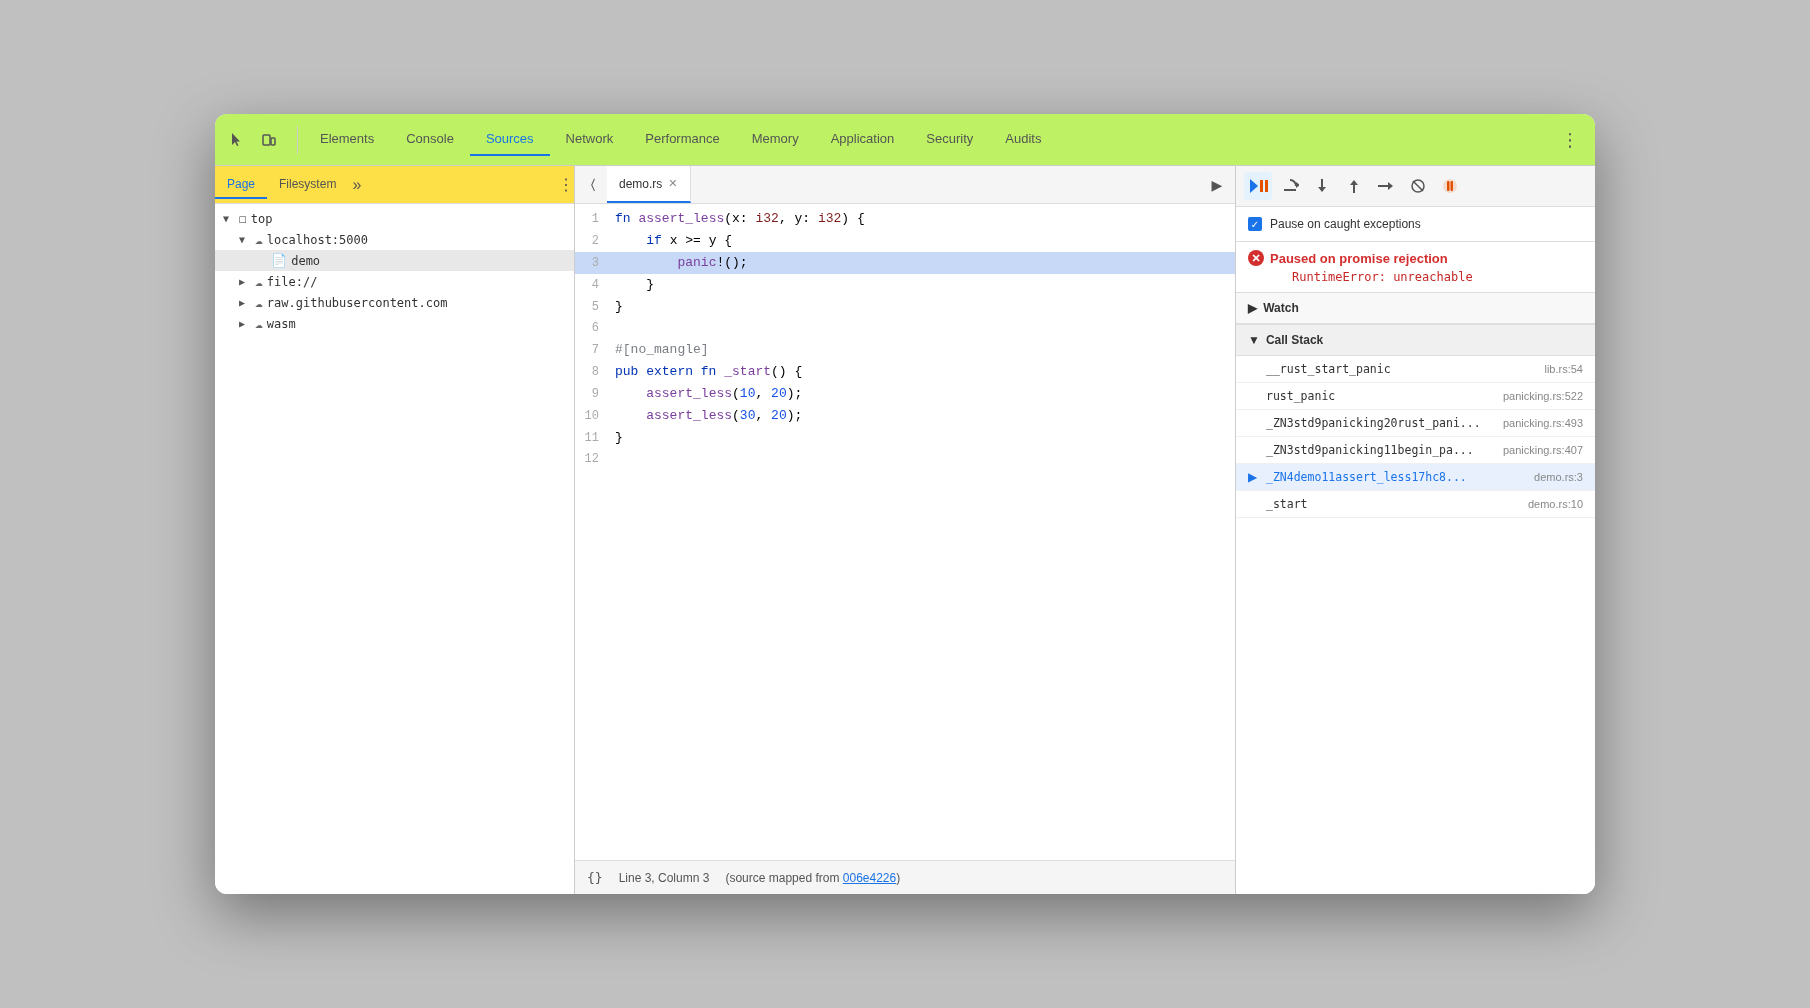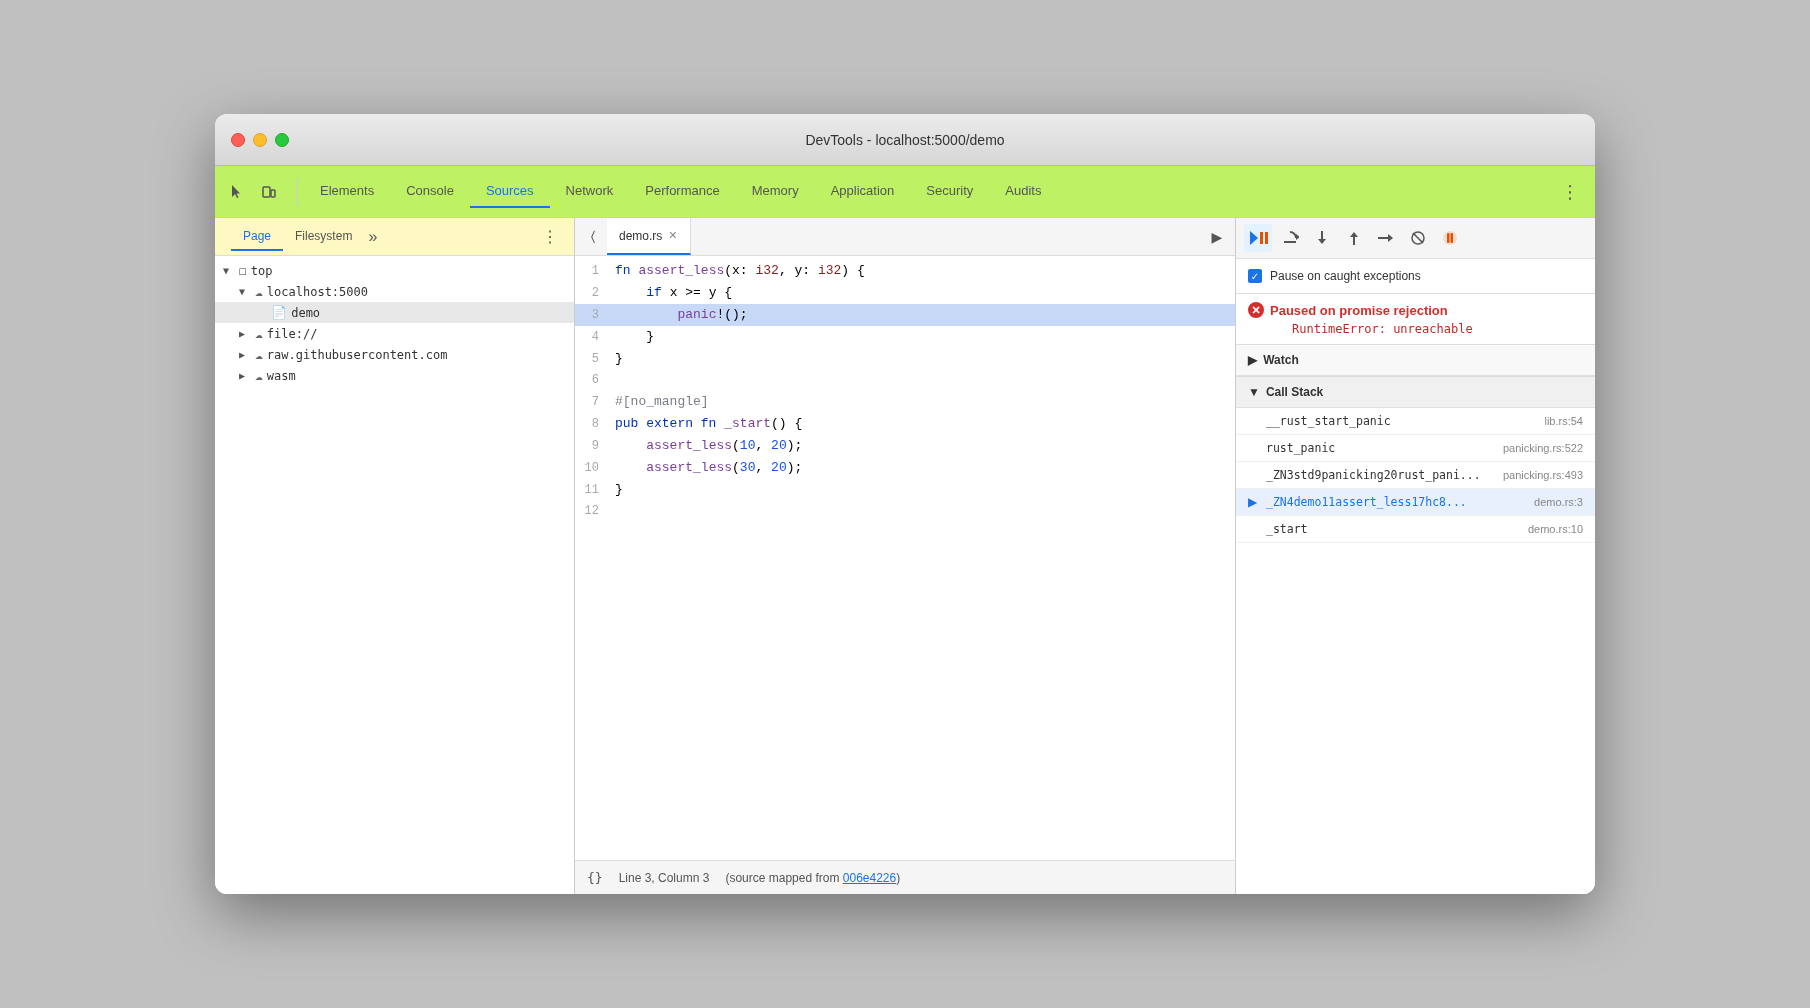--- a/index.html
+++ b/index.html
@@ -125,23 +125,23 @@
       border-right: 1px solid #ccc;
       display: flex;
       flex-direction: column;
       background: #fff;
       flex-shrink: 0;
     }
     .panel-tabs {
       display: flex;
       align-items: center;
       border-bottom: 1px solid #ddd;
-      background: #fef9c3;
+      background: #fde047;
       height: 38px;
-      padding: 0 16px;
+      padding: 0 0;
     }
     .panel-tab {
       padding: 6px 12px;
       font-size: 12px;
       color: #555;
       cursor: pointer;
       border-bottom: 2px solid transparent;
     }
     .panel-tab.active {
       color: #1a73e8;
@@ -447,28 +447,20 @@
       flex-shrink: 0;
     }
     .cs-name { flex: 1; color: #333; font-family: monospace; font-size: 11.5px; overflow: hidden; text-overflow: ellipsis; white-space: nowrap; }
     .cs-location { color: #888; font-size: 11px; margin-left: 8px; flex-shrink: 0; white-space: nowrap; }
   </style>
 </head>
 <body>
 
 <div class="window">
 
-  <div class="title-bar">
-    <div class="traffic-lights">
-      <div class="traffic-light tl-close"></div>
-      <div class="traffic-light tl-minimize"></div>
-      <div class="traffic-light tl-maximize"></div>
-    </div>
-    <span class="title-bar-title">DevTools - localhost:5000/demo</span>
-  </div>
 
   <div class="toolbar">
     <div class="toolbar-icons">
       <button class="toolbar-icon-btn">
         <svg width="16" height="16" viewBox="0 0 16 16">
             <path d="M3 1 L3 13 L6 10 L8 14 L9.5 13.5 L7.5 9.5 L11 9.5 Z" fill="#555"></path>
           </svg>
       </button>
       <button class="toolbar-icon-btn">
         <svg width="16" height="16" viewBox="0 0 16 16">
@@ -721,20 +713,25 @@
             <span class="cs-name">rust_panic</span>
             <span class="cs-location">panicking.rs:522</span>
           </div>
 
           <div class="call-stack-item">
             <div class="cs-arrow"></div>
             <span class="cs-name">_ZN3std9panicking20rust_pani...</span>
             <span class="cs-location">panicking.rs:493</span>
           </div>
 
+          <div class="call-stack-item">
+            <div class="cs-arrow"></div>
+            <span class="cs-name">_ZN3std9panicking11begin_pa...</span>
+            <span class="cs-location">panicking.rs:407</span>
+          </div>
 
           <div class="call-stack-item active-frame">
             <div class="cs-arrow" style="color:#1a73e8">▶</div>
             <span class="cs-name" style="color:#1a73e8">_ZN4demo11assert_less17hc8...</span>
             <span class="cs-location">demo.rs:3</span>
           </div>
 
           <div class="call-stack-item">
             <div class="cs-arrow"></div>
             <span class="cs-name">_start</span>

